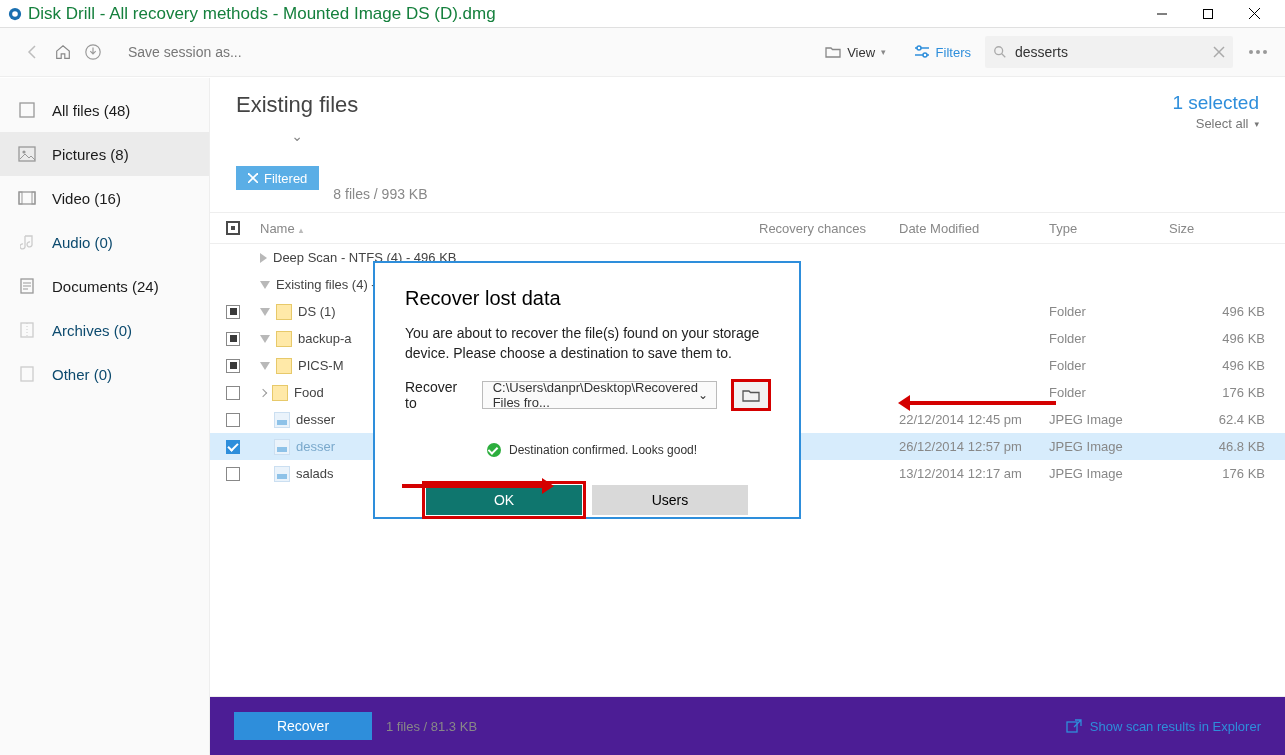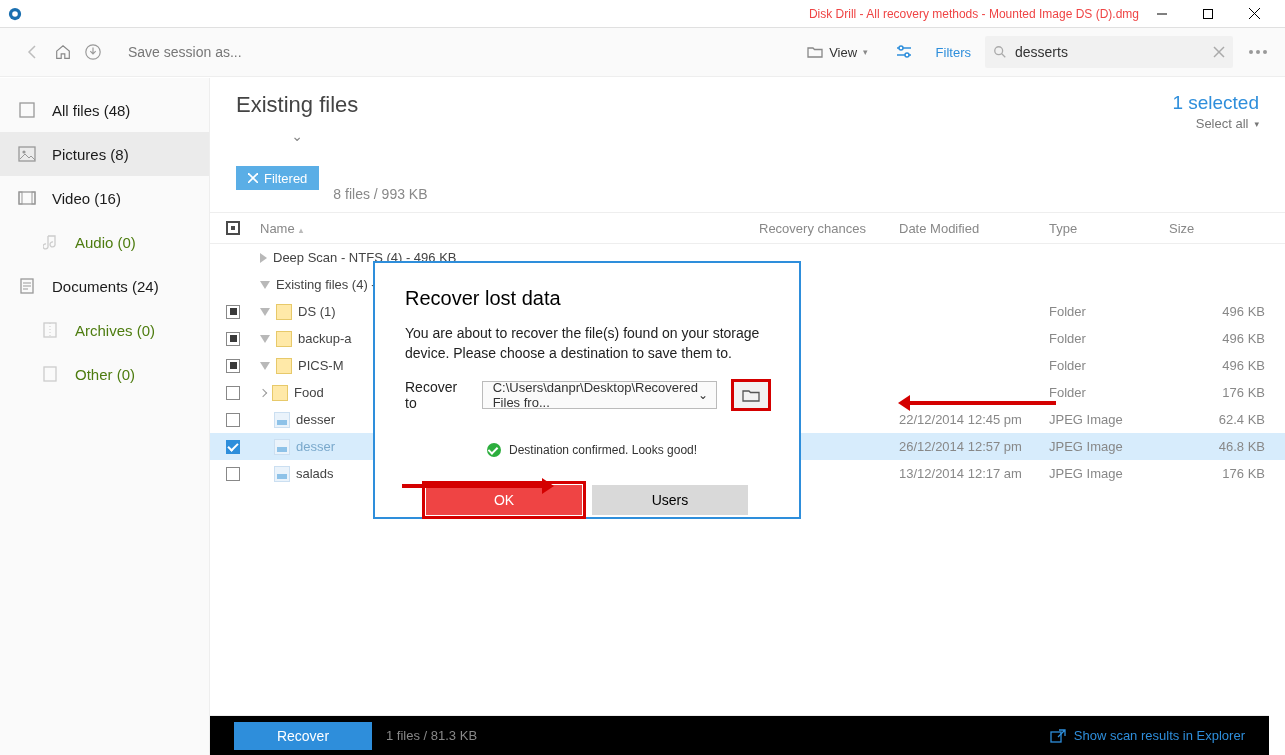--- a/index.html
+++ b/index.html
@@ -1,40 +1,40 @@
 <!DOCTYPE html>
 <html><head>
 <meta charset="utf-8">
 <style>
   * { box-sizing:border-box; font-family:"Segoe UI",Arial,sans-serif; }
   body { margin:0; width:1285px; height:755px; background:#fff; color:#222; overflow:hidden; font-size:13px; position:relative; }
 
   
   .titlebar { height:28px; border-bottom:1px solid #e0e0e0; display:flex; align-items:center; padding:0 8px; }
   .titlebar .logo { width:14px; height:14px; margin-right:6px; }
-  .titlebar .title { font-size:12px; color:#ef4444; flex:1;text-align:right; }
+  .titlebar .title { font-size:17px; color:#15803d; flex:1; }
   .titlebar .winbtn { width:46px; height:28px; display:flex; align-items:center; justify-content:center; }
 
   
   .toolbar { height:49px; border-bottom:1px solid #eee; display:flex; align-items:center; padding:0 18px; background:#fafafa; }
   .toolbar .tbtn { width:30px; height:30px; display:flex; align-items:center; justify-content:center; color:#777; }
   .toolbar .save-session { color:#777; font-size:14px; margin-left:20px; }
   .toolbar .spacer { flex:1; }
   .toolbar .view-btn { display:flex; align-items:center; gap:6px; color:#333; padding:0 14px; height:30px; }
-  .toolbar .filters-btn { display:flex; align-items:center; gap:24px; color:#2e8edb; padding:0 14px; height:30px; }
+  .toolbar .filters-btn { display:flex; align-items:center; gap:6px; color:#2e8edb; padding:0 14px; height:30px; }
   .toolbar .searchbox { width:248px; height:32px; background:#f1f1f1; border-radius:2px; display:flex; align-items:center; padding:0 8px; color:#888; }
   .toolbar .searchbox input { border:none; background:transparent; outline:none; flex:1; font-size:14px; color:#333; margin-left:6px;}
   .toolbar .more { margin-left:16px; display:flex; align-items:center; color:#888; gap:3px; }
   .toolbar .more span{ width:4px;height:4px;border-radius:50%;background:#999;display:block;}
 
   
   .sidebar { position:absolute; top:78px; bottom:0; left:0; width:210px; background:#fafafa; border-right:1px solid #eee; padding-top:10px;}
   .side-item { height:44px; display:flex; align-items:center; padding-left:18px; gap:16px; color:#1b1b1b; font-size:15px;}
   .side-item.active { background:#ebebeb; }
-  .side-item.muted { color:#4d7c0f;margin-left:23px; }
+  .side-item.muted { color:#0c4a6e; }
   .side-ico { width:18px; height:18px; display:flex; align-items:center; justify-content:center; color:#999;}
 
   
   .main { position:absolute; top:78px; bottom:0; left:210px; right:0; background:#fff; }
   .main-header { padding:14px 26px 0 26px; display:flex; align-items:flex-start; }
   .main-header .existing { font-size:22px; color:#444; font-weight:400; display:flex; align-items:center; gap:10px;flex-direction:column;}
   .main-header .right { margin-left:auto; text-align:right;}
   .main-header .selected { color:#2e8edb; font-size:19px; }
   .main-header .selectall { color:#777; font-size:13px; display:flex; align-items:center; gap:6px; margin-top:2px; justify-content:flex-end;}
 
@@ -67,39 +67,39 @@
   .fico.img { background:#eaf3fb; border-color:#cbdff1; position:relative;}
   .fico.img::after{content:"";position:absolute;left:2px;right:2px;bottom:2px;height:5px;background:#8ec2e8;}
   .chk { width:14px;height:14px;border:1.5px solid #888;background:#fff; display:flex;align-items:center;justify-content:center;}
   .chk.square::after{content:"";width:7px;height:7px;background:#3a3a3a;}
   .chk.empty{}
   .chk.checked{background:#2e8edb;border-color:#2e8edb;}
   .chk.checked::after{content:"";width:4px;height:8px;border-right:2px solid #fff;border-bottom:2px solid #fff;transform:rotate(45deg);margin-top:-2px;}
   .checkcell{display:flex;align-items:center;justify-content:center;}
 
   
-  .footer { position:absolute; left:0; right:16px; bottom:0; height:40px; border-top:1px solid #eee; display:flex; align-items:center; padding:0 24px; background:#000000;}
+  .footer { position:absolute; left:0; right:0; bottom:0; height:59px; border-top:1px solid #eee; display:flex; align-items:center; padding:0 24px; background:#4c1d95;}
   .footer .recover-btn { width:138px; height:28px; background:#2e8edb; color:#fff; border:none; font-size:14px; }
   .footer .finfo { margin-left:14px; color:#888; }
   .footer .explorer { margin-left:auto; color:#2e8edb; display:flex; align-items:center; gap:8px;}
 
   
   .dialog { position:absolute; top:261px; left:373px; width:428px; height:258px; background:#fff; border:2px solid #2e8edb; padding:24px 30px 8px 30px;}
   .dialog h2 { margin:0 0 14px 0; font-weight:400; font-size:20px; color:#000;}
   .dialog p { margin:0 0 16px 0; font-size:14px; color:#222; line-height:1.4;}
   .dlg-row { display:flex; align-items:center; gap:16px;}
   .dlg-row label { font-size:14px; }
   .dlg-select { flex:1; height:28px; border:1px solid #bbb; background:#fafafa; display:flex; align-items:center; justify-content:space-between; padding:0 8px 0 10px; font-size:13px; color:#333;}
   .dlg-folder { width:40px; height:28px; border:1px solid #bbb; background:#f2f2f2; display:flex; align-items:center; justify-content:center; outline:3px solid #d40000; outline-offset:-1px; position:relative;}
   .dlg-confirm { display:flex; align-items:center; gap:8px; margin-top:32px; margin-left:82px; font-size:12px; color:#333;}
   .dlg-confirm .okcircle{width:14px;height:14px;border-radius:50%;background:#2cae3d;position:relative;}
   .dlg-confirm .okcircle::after{content:"";position:absolute;left:3px;top:1.5px;width:4px;height:7px;border-right:2px solid #fff;border-bottom:2px solid #fff;transform:rotate(45deg);}
   .dlg-btns { display:flex; gap:10px; margin-top:28px; justify-content:center;}
   .dlg-btns button { width:156px; height:30px; border:none; font-size:14px;}
-  .btn-ok { background:#ef4444; color:#fff; outline:3px solid #d40000; outline-offset:1px;}
+  .btn-ok { background:#0f766e; color:#fff; outline:3px solid #d40000; outline-offset:1px;}
   .btn-cancel { background:#d9d9d9; color:#000;}
 
   
   .arrow-right { position:absolute; height:4px; background:#d40000; }
   .arrow-right::after{content:"";position:absolute;right:-10px;top:-6px;border-left:12px solid #d40000;border-top:8px solid transparent;border-bottom:8px solid transparent;}
   .arrow-left { position:absolute; height:4px; background:#d40000; }
   .arrow-left::after{content:"";position:absolute;left:-10px;top:-6px;border-right:12px solid #d40000;border-top:8px solid transparent;border-bottom:8px solid transparent;}
 
   svg{display:block}
 </style>

